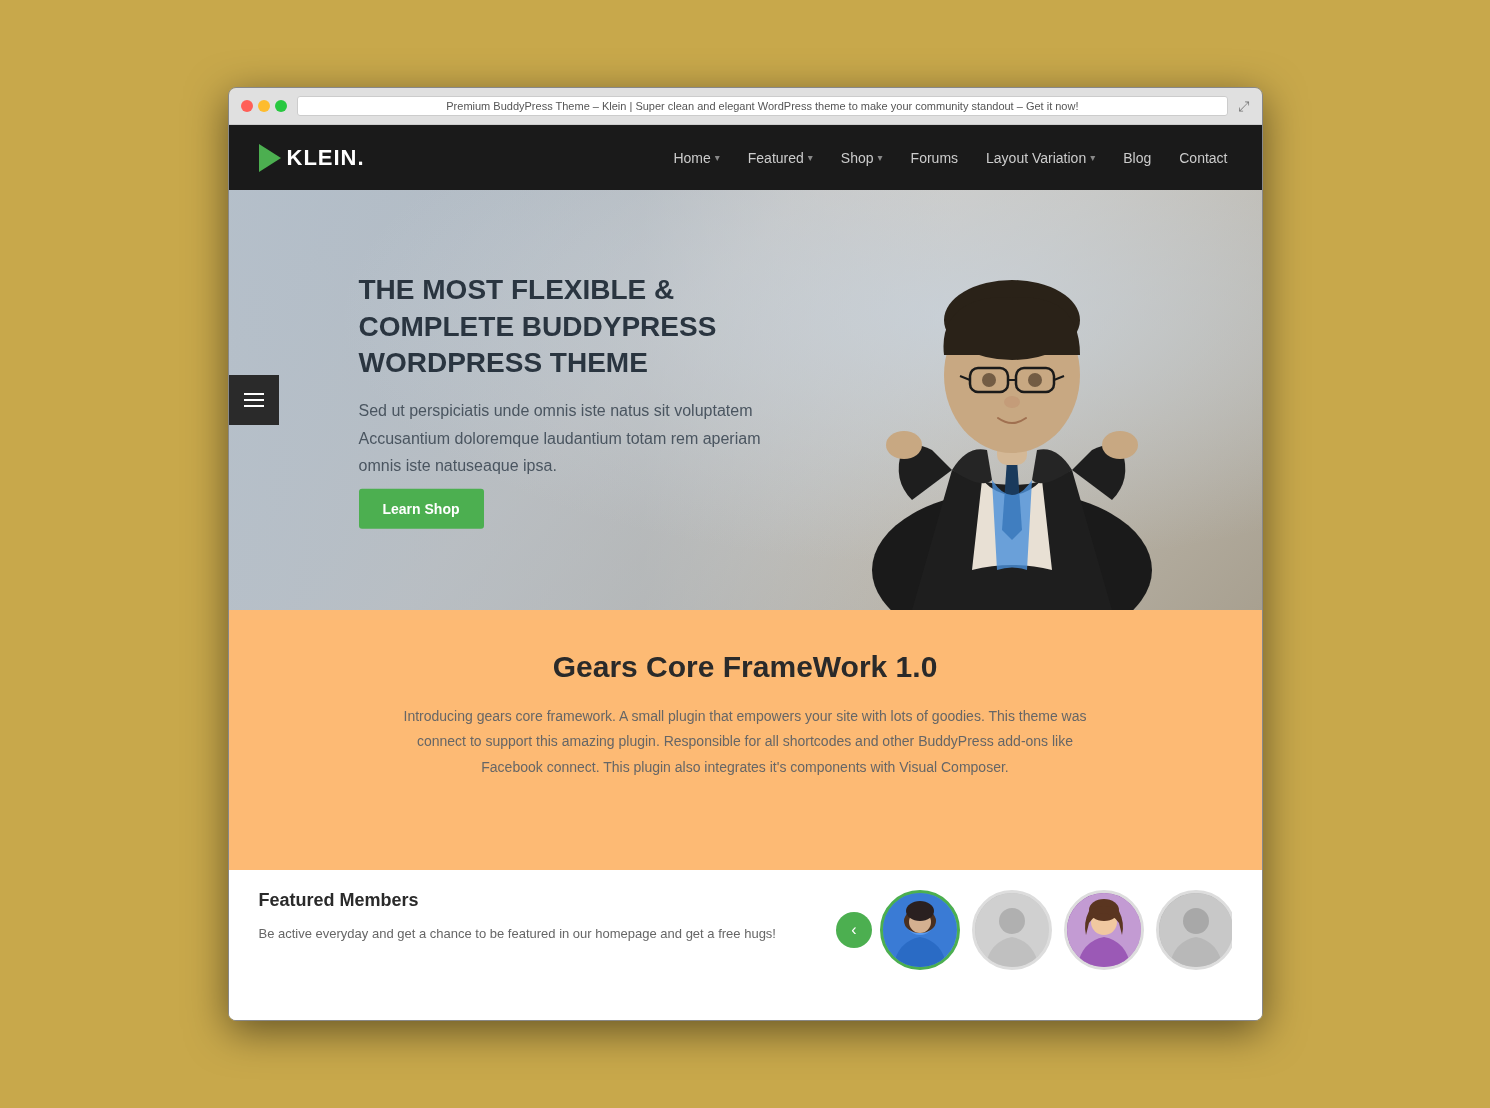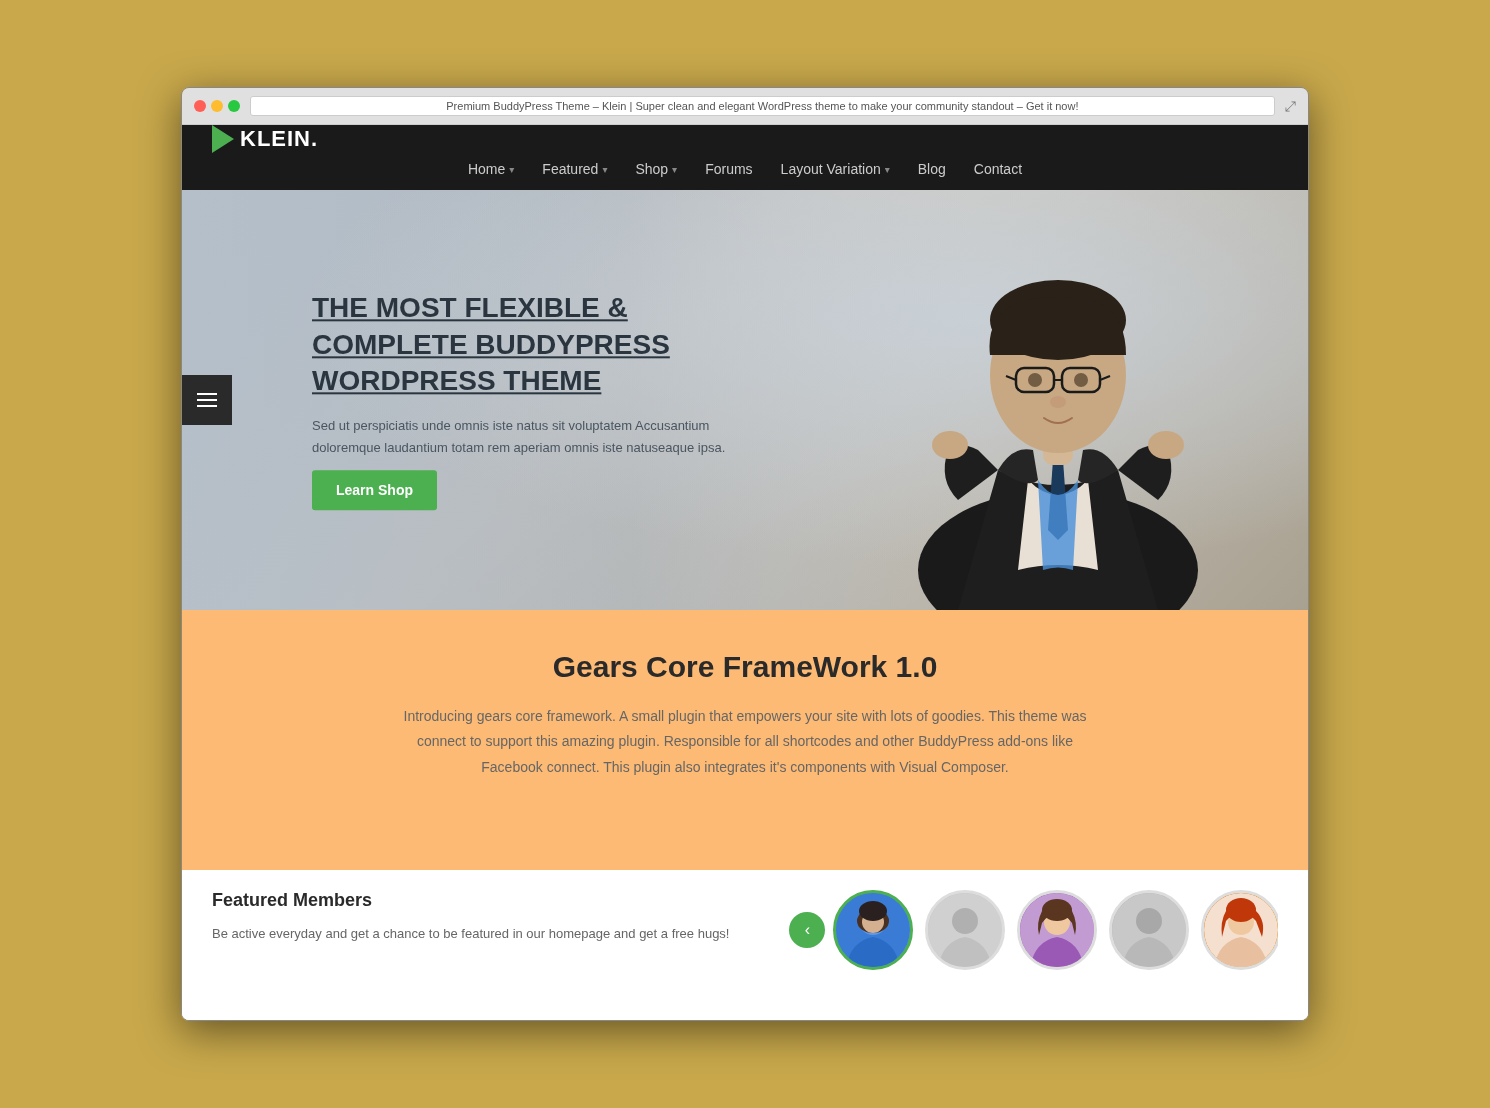--- a/index.html
+++ b/index.html
@@ -6,21 +6,21 @@
     body {
       background: #c8a84b;
       display: flex;
       justify-content: center;
       align-items: center;
       min-height: 100vh;
       font-family: Arial, sans-serif;
     }
 
     .browser-window {
-      width: 1128px;
+      width: 1035px;
       border-radius: 8px;
       overflow: hidden;
       box-shadow: 0 10px 40px rgba(0,0,0,0.5);
       border: 1px solid #888;
     }
 
     .browser-chrome {
       background: #e0e0e0;
       padding: 8px 12px;
       display: flex;
@@ -64,21 +64,20 @@
       background: white;
     }
 
     
     .navbar {
       background: #1a1a1a;
       display: flex;
       align-items: center;
       padding: 0 30px;
       height: 65px;
-      flex-direction: column;
     }
 
     .logo {
       display: flex;
       align-items: center;
       gap: 6px;
       margin-right: auto;
     }
 
     .logo-triangle {
@@ -171,25 +170,24 @@
       max-width: 440px;
     }
 
     .hero-title {
       font-size: 28px;
       font-weight: 900;
       color: #2a3540;
       line-height: 1.3;
       margin-bottom: 16px;
       text-transform: uppercase;
-      text-decoration: underline;
     }
 
     .hero-subtitle {
-      font-size: 13px;
+      font-size: 16px;
       color: #4a5560;
       line-height: 1.7;
       margin-bottom: 10px;
     }
 
     .learn-more-btn {
       background: #4caf50;
       color: white;
       border: none;
       padding: 12px 24px;

